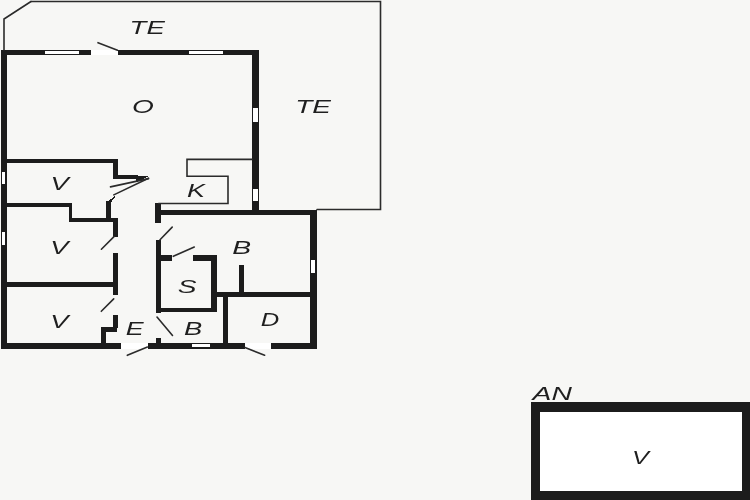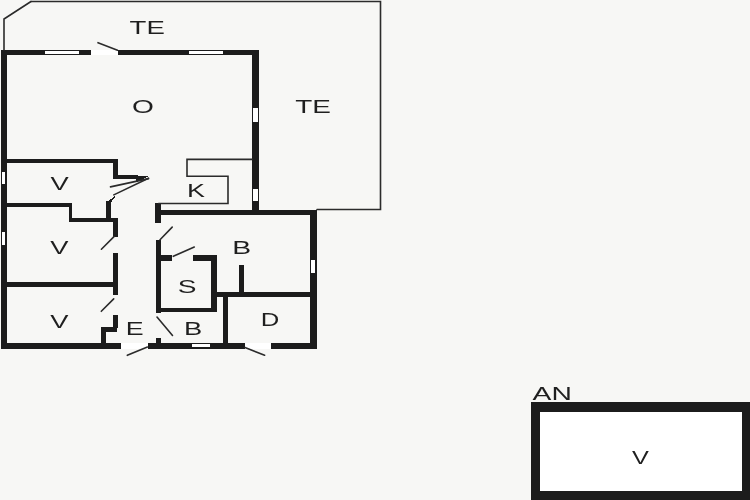--- a/index.html
+++ b/index.html
@@ -1,16 +1,16 @@
 <!DOCTYPE html>
 <html><head>
 <meta charset="utf-8">
 <style>
 html,body{margin:0;padding:0;background:#f7f7f5;}
-#c{position:relative;width:750px;height:500px;overflow:hidden;background:#f7f7f5;}
+#c{position:relative;width:750px;height:500px;overflow:hidden;background:#f7f7f5;font-style:italic;}
 svg{position:absolute;left:0;top:0;}
 text{font-family:"Liberation Sans",sans-serif;fill:#1f1f1f;}
 </style>
 </head>
 <body>
 <div id="c">
 <svg width="750" height="500" viewBox="0 0 750 500">
 <g fill="#1c1c1c" shape-rendering="crispEdges">
 
 <rect x="0.5" y="50" width="6.5" height="299"></rect>

